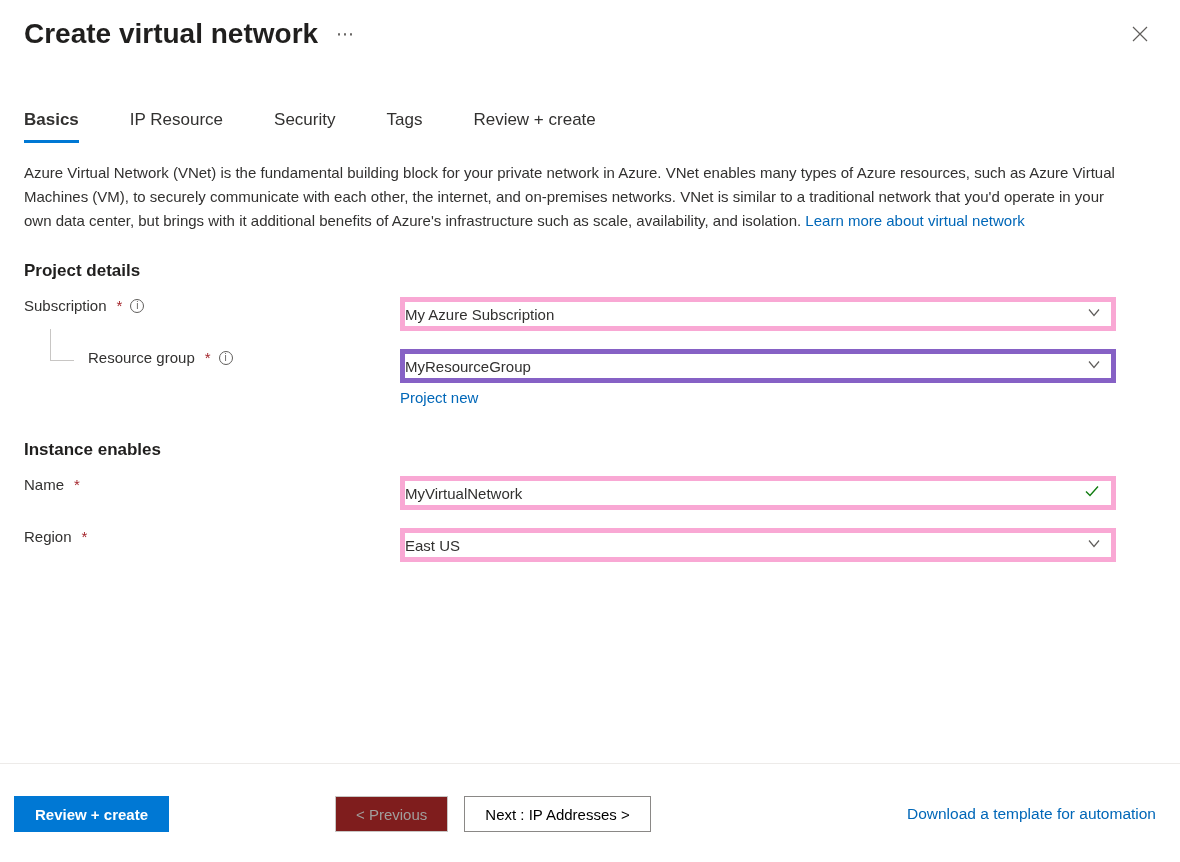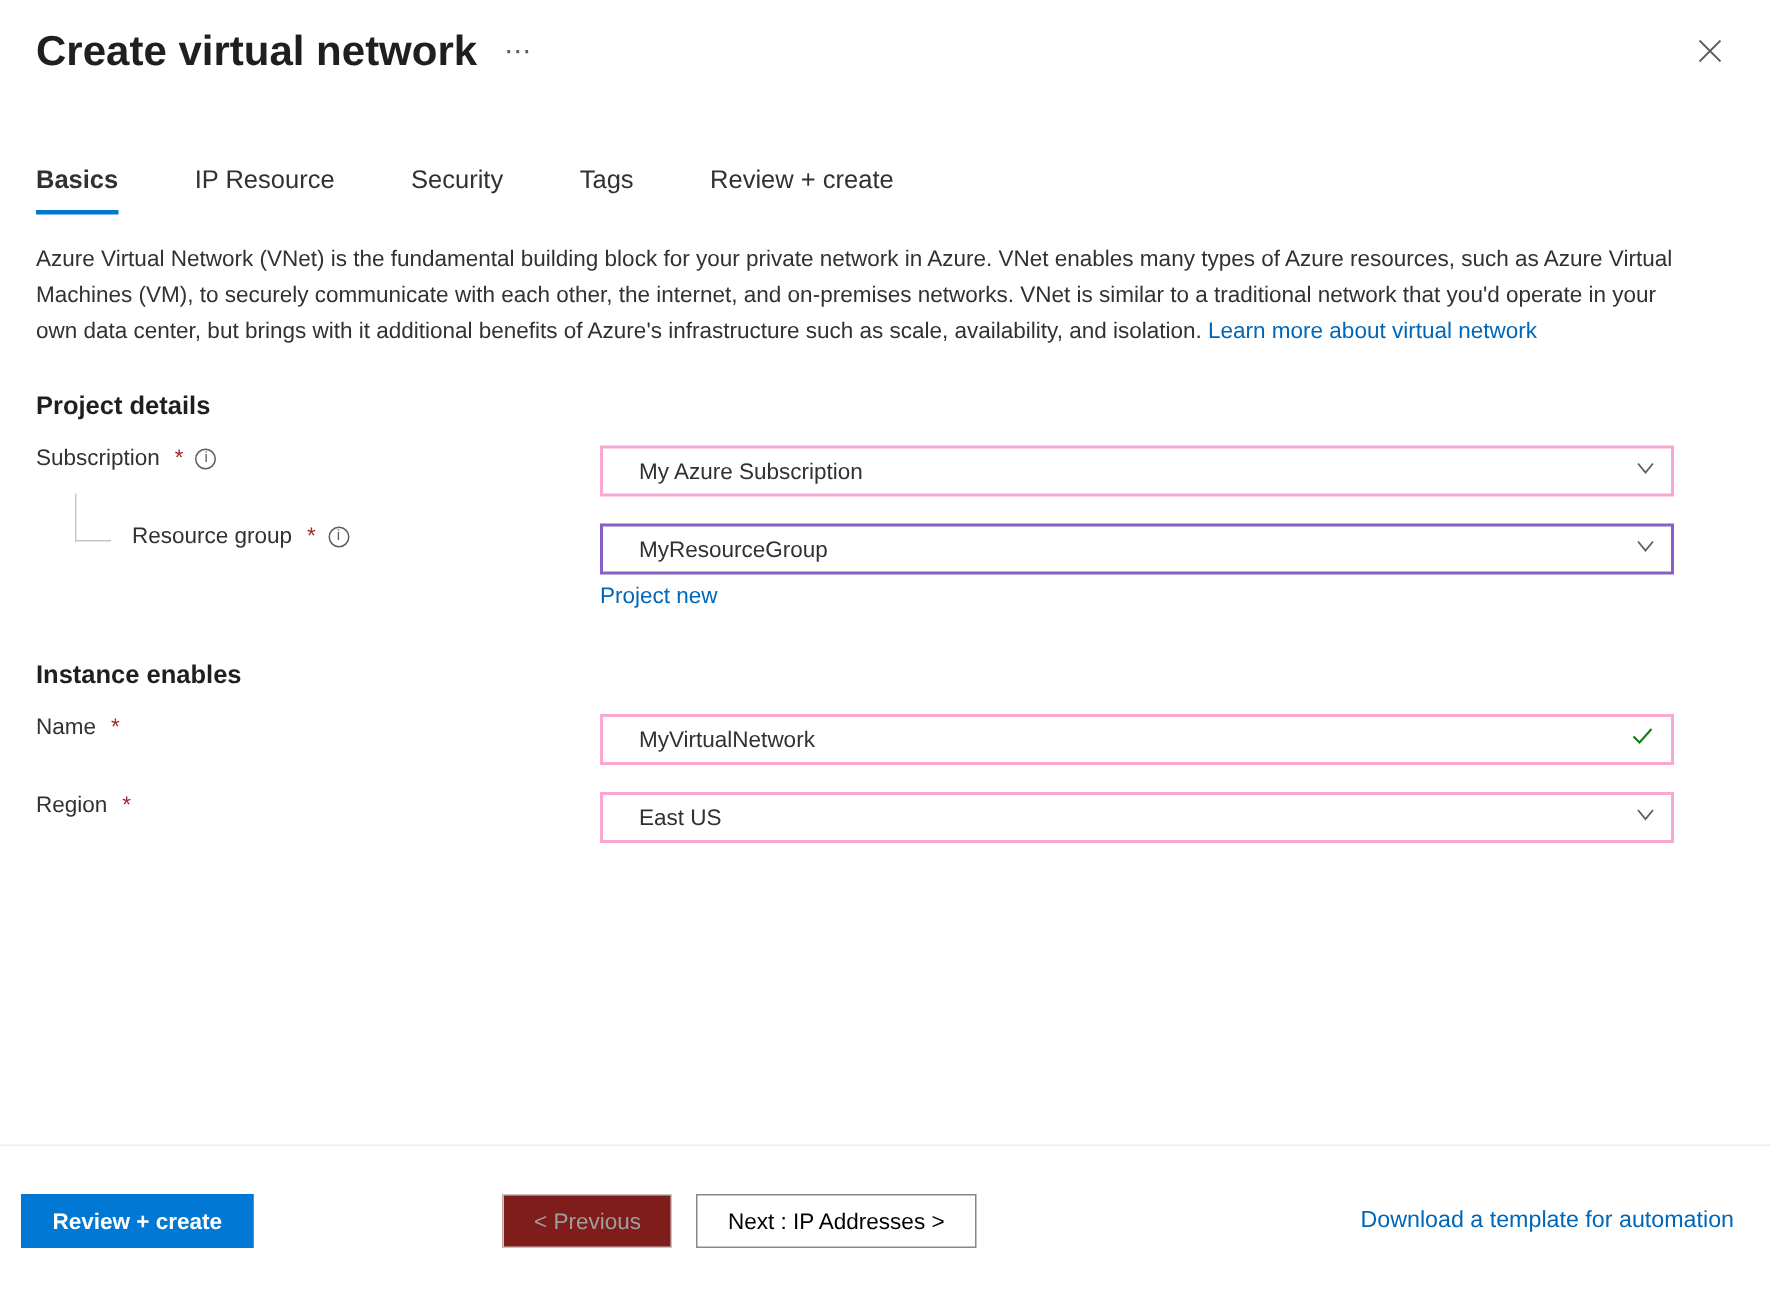--- a/index.html
+++ b/index.html
@@ -71,22 +71,22 @@
     border-left:1px solid #c8c6c4; border-bottom:1px solid #c8c6c4;
   }
   .required { color:#a4262c; margin-left:2px; }
   .info-icon {
     width:14px; height:14px; border:1px solid #605e5c; border-radius:50%;
     display:inline-flex; align-items:center; justify-content:center;
     font-size:10px; color:#605e5c; cursor:default;
   }
   .form-field-col { flex:1; max-width:732px; }
   .select-box, .text-box {
-    width:100%; height:34px; border:2px solid #f9a8d4;
-    padding: 0 36px 0 24px; font-size:15px; color:#323130;
+    width:100%; height:34px; border:5px solid #f9a8d4;
+    padding: 0 36px 0 0; font-size:15px; color:#323130;
     background:#fff; position:relative; display:flex; align-items:center;
     cursor:pointer;
   }
   .select-box.highlighted { border-color:#8661c5; }
   .chevron {
     position:absolute; right:10px; top:50%; transform:translateY(-50%);
     pointer-events:none;
   }
   .checkmark {
     position:absolute; right:10px; top:50%; transform:translateY(-50%);

